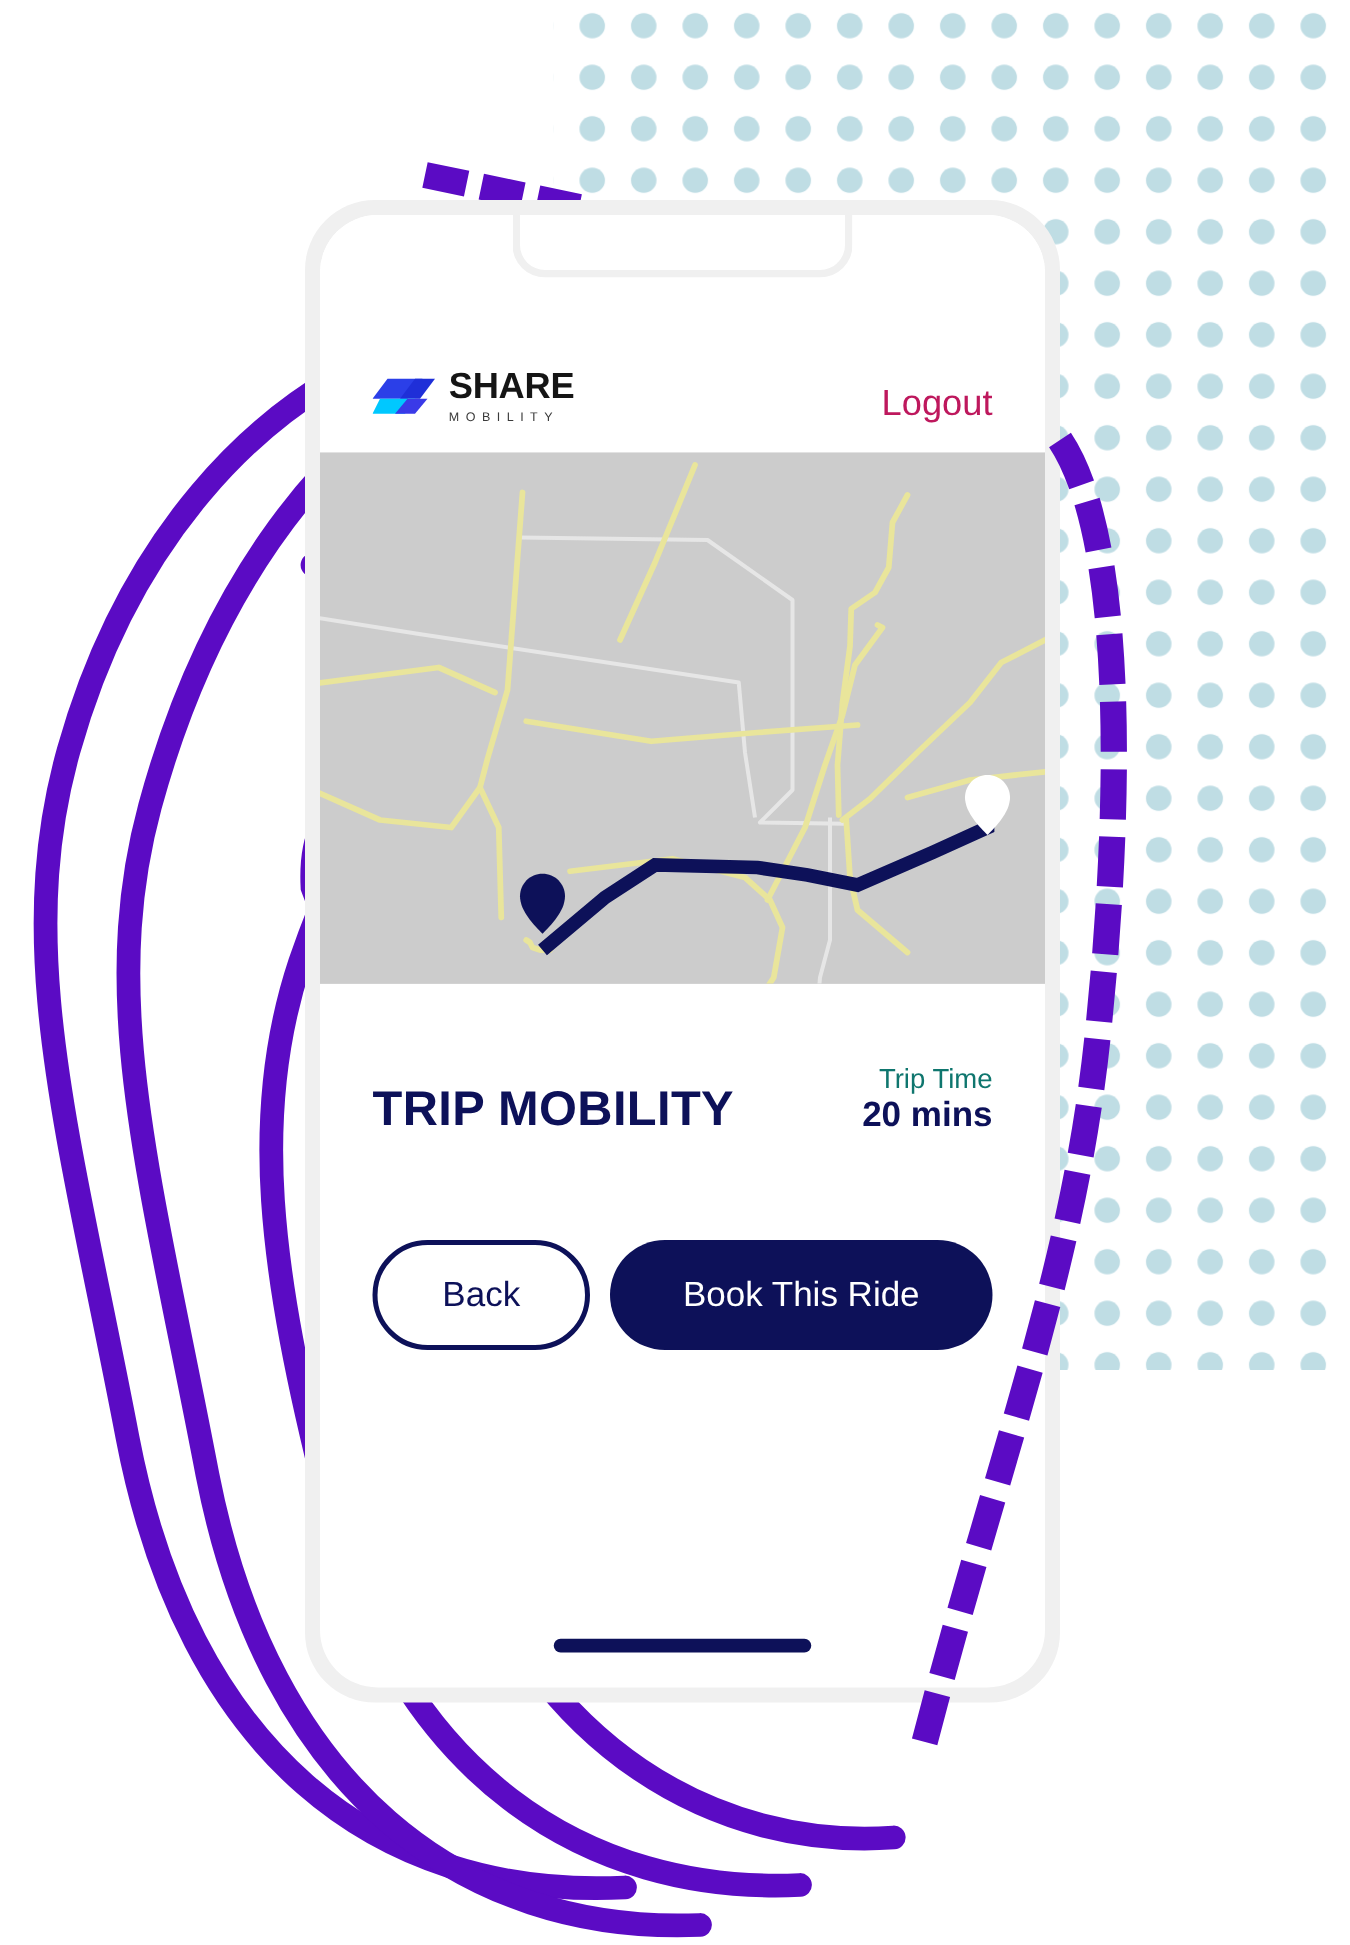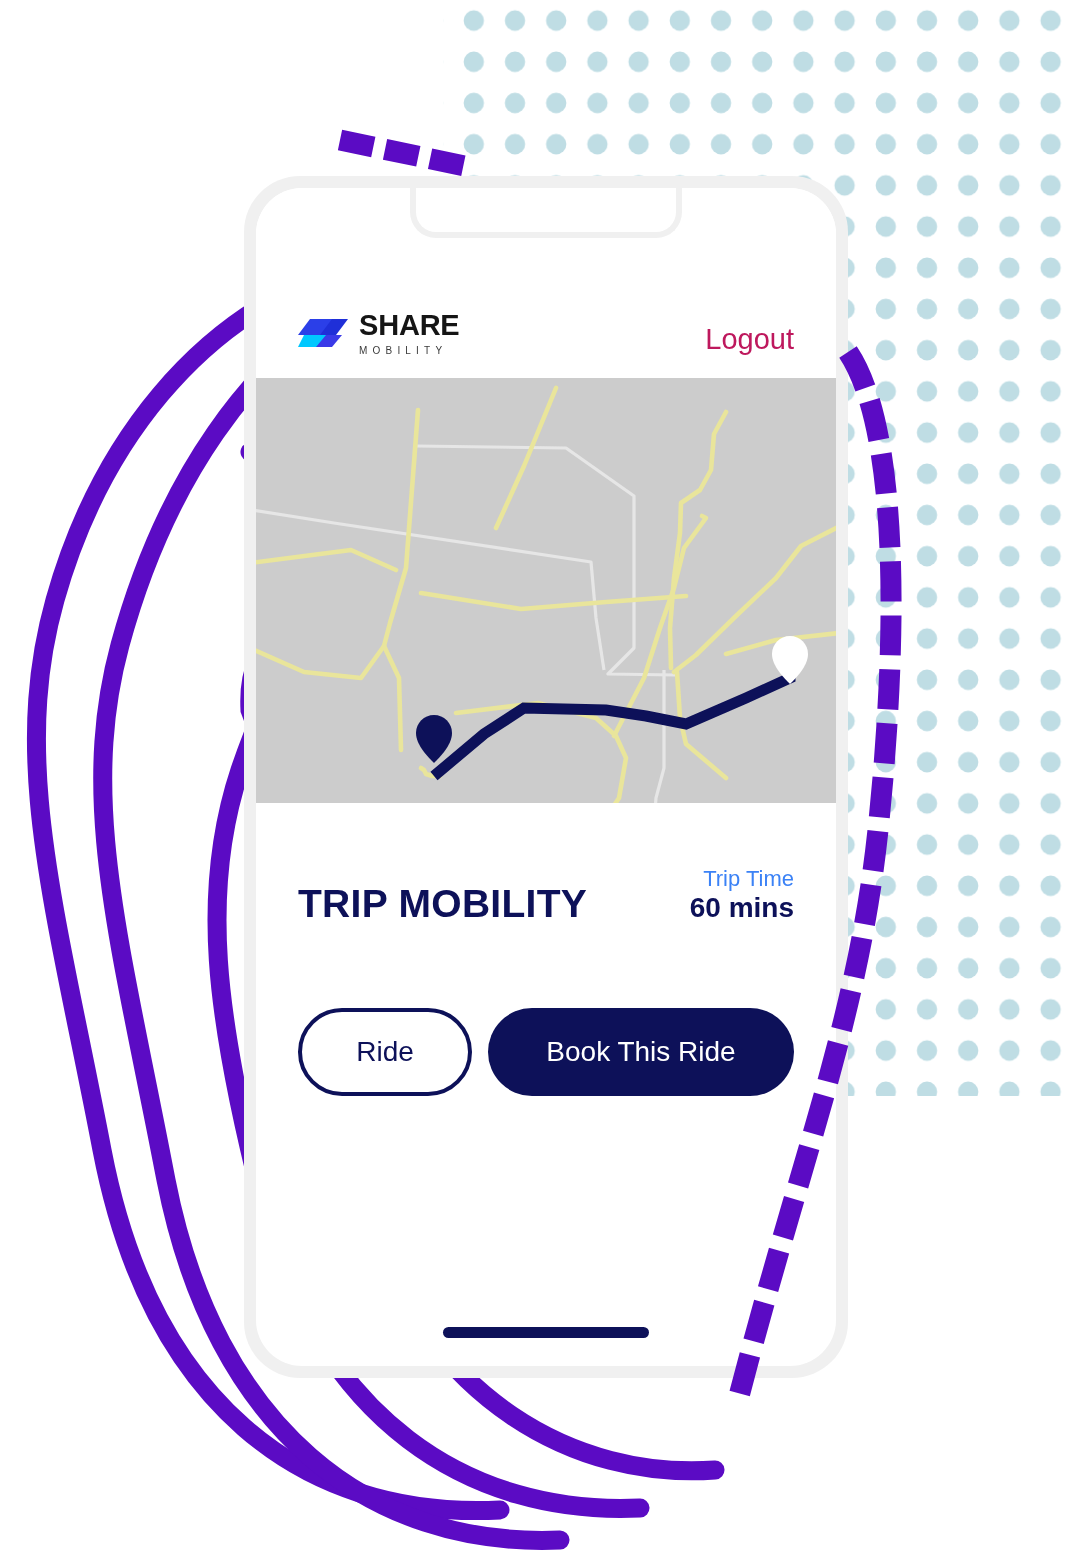--- a/index.html
+++ b/index.html
@@ -24,21 +24,21 @@
   }
   #bg-dots { z-index: 1; }
   #bg-swirls { z-index: 2; }
   #bg-dash-top { z-index: 3; }
   #bg-dash-right { z-index: 6; }
 
   
   #phone {
     position: absolute;
     left: 244px;
-    top: 176px;
+    top: 160px;
     width: 604px;
     height: 1202px;
     background: #f0f0f0;
     border-radius: 56px;
     z-index: 5;
     box-sizing: border-box;
     padding: 12px;
   }
   #screen {
     position: relative;
@@ -146,21 +146,21 @@
     margin: 0;
   }
   #trip-time-block {
     text-align: right;
     line-height: 1.08;
     padding-bottom: 3px;
   }
   #trip-time-label {
     display: block;
     font-size: 22px;
-    color: #3b82f6;
+    color: #0f766e;
   }
   #trip-time-value {
     display: block;
     font-size: 28px;
     font-weight: bold;
     color: #0d1159;
     margin-top: 2px;
   }
   #action-row {
     display: flex;
@@ -283,25 +283,25 @@
           <path d="M 534 306 C 524 306 516 298 516 288 C 516 276 528 264 534 258 C 540 264 552 276 552 288 C 552 298 544 306 534 306 Z" fill="#ffffff" transform="rotate(180 534 282)"></path>
         </g>
       </svg>
     </div>
 
     <div id="trip-panel">
       <div id="trip-summary-row">
         <h1 id="trip-title">TRIP MOBILITY</h1>
         <div id="trip-time-block">
           <span id="trip-time-label">Trip Time</span>
-          <span id="trip-time-value">60 mins</span>
+          <span id="trip-time-value">20 mins</span>
         </div>
       </div>
       <div id="action-row">
-        <button class="btn" id="back-button">Ride</button>
+        <button class="btn" id="back-button">Back</button>
         <button class="btn" id="book-ride-button">Book This Ride</button>
       </div>
     </div>
 
     <div id="home-indicator"></div>
   </div>
 </div>
 
 <svg id="bg-dash-right" viewBox="0 0 1080 1556" width="1080" height="1556" fill="none">
   <path d="M 848 352 C 900 430 898 640 878 830 C 858 1020 800 1160 738 1400" stroke="#5b0bc4" stroke-width="21" stroke-dasharray="40 14" stroke-linecap="butt"></path>

